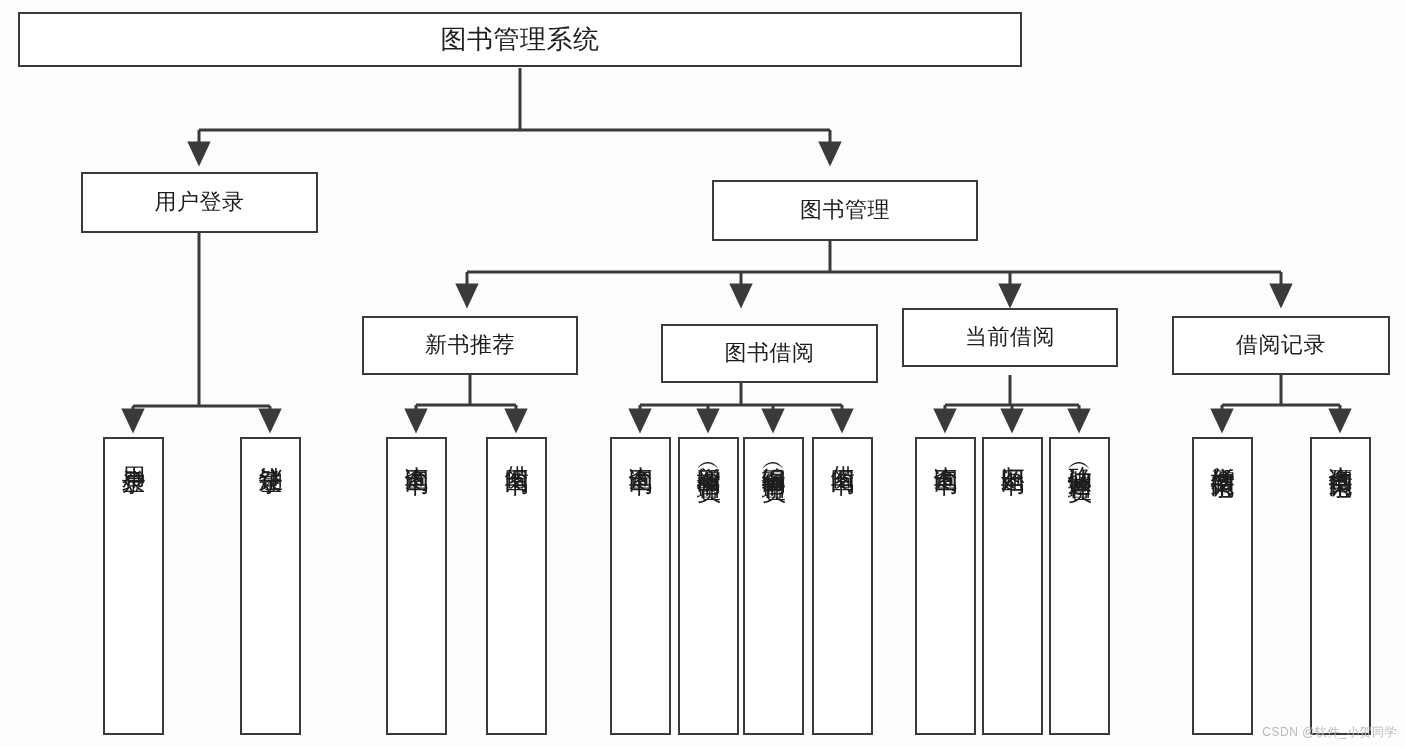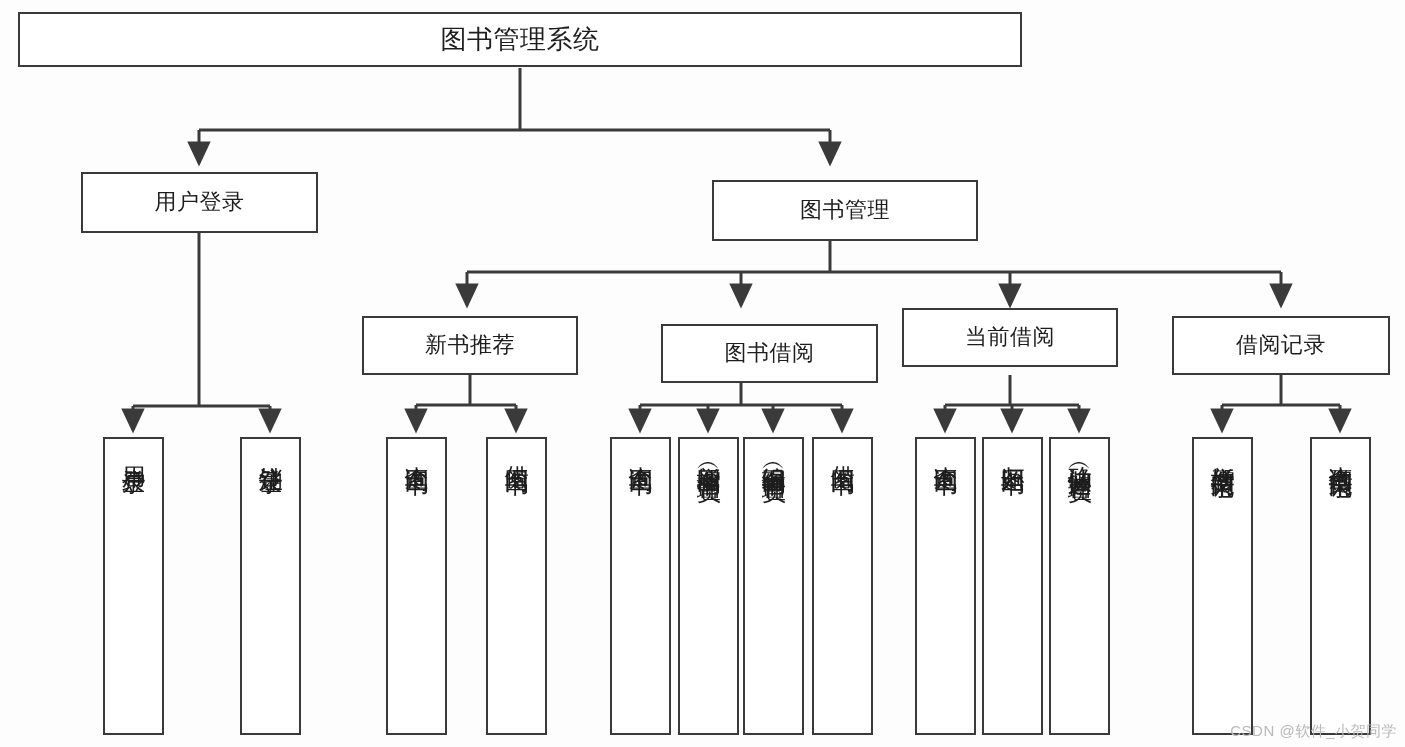--- a/index.html
+++ b/index.html
@@ -59,21 +59,21 @@
     text-orientation: upright;
     font-size: 24px;
     line-height: 1.18;
     letter-spacing: 2px;
     text-align: left;
   }
   #watermark {
     position: absolute;
     right: 8px;
     bottom: 6px;
-    font-size: 15px;
+    font-size: 12px;
     color: #b9b9b9;
     letter-spacing: 0.5px;
     white-space: nowrap;
     user-select: none;
     margin-top: 36px;
   }
 </style>
 </head>
 <body>
 

